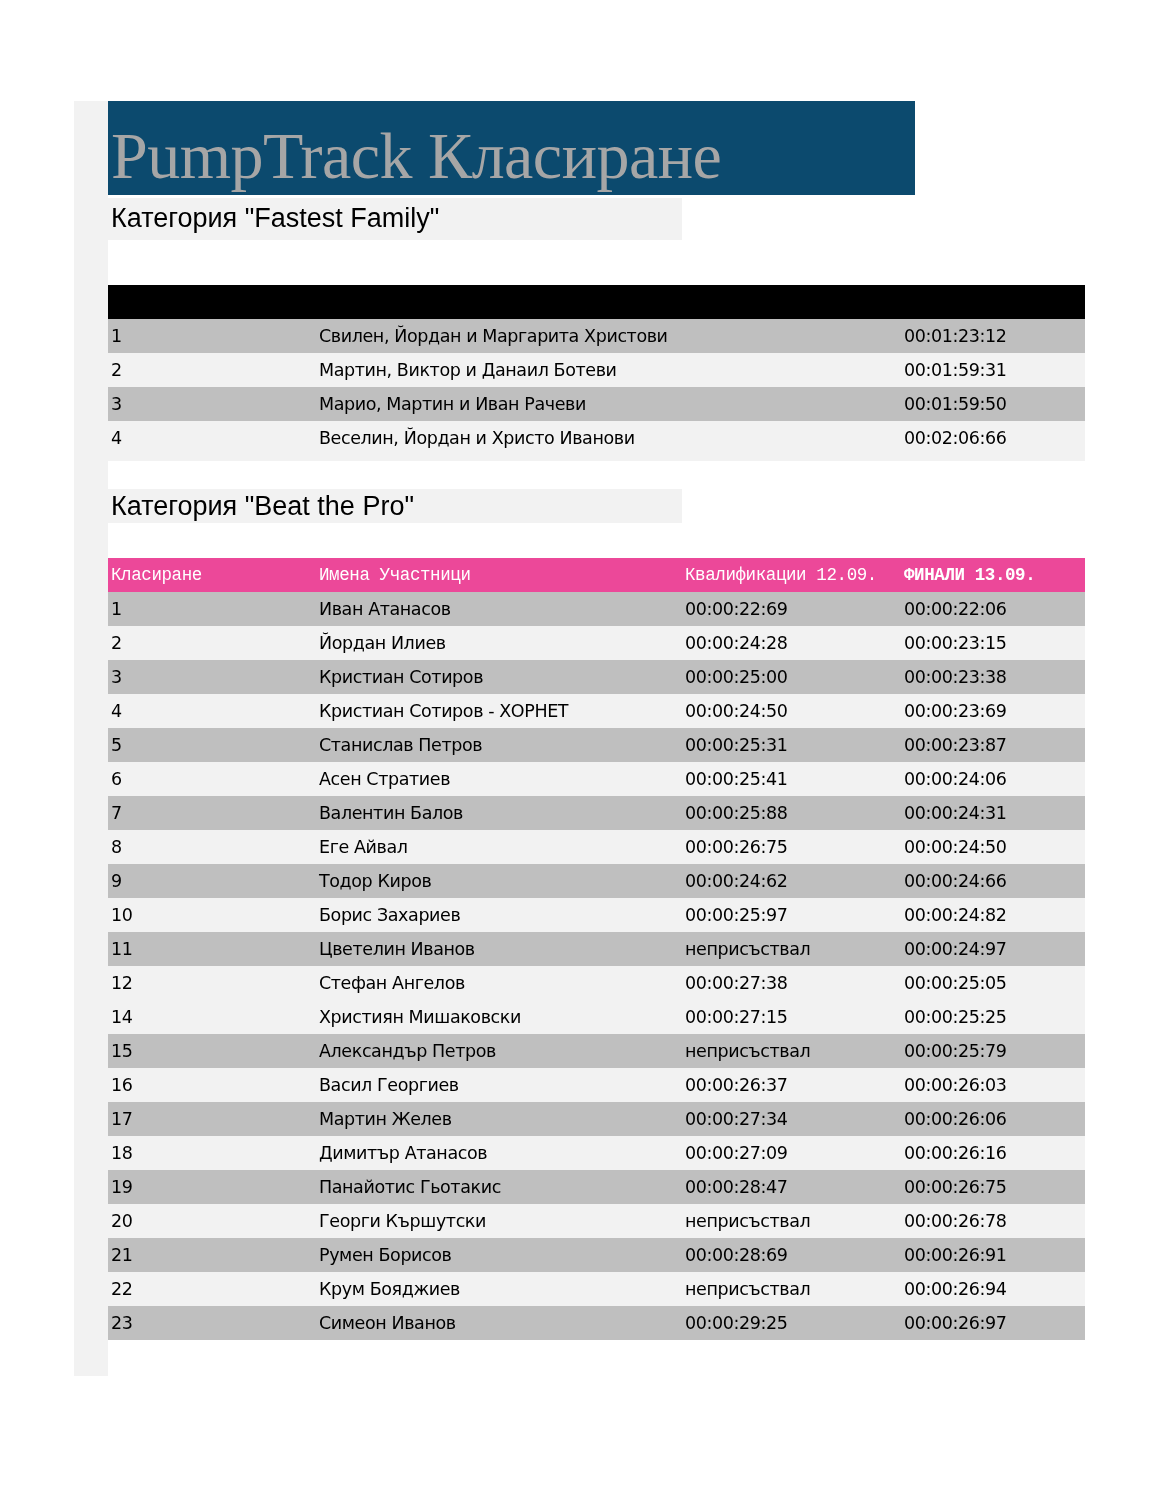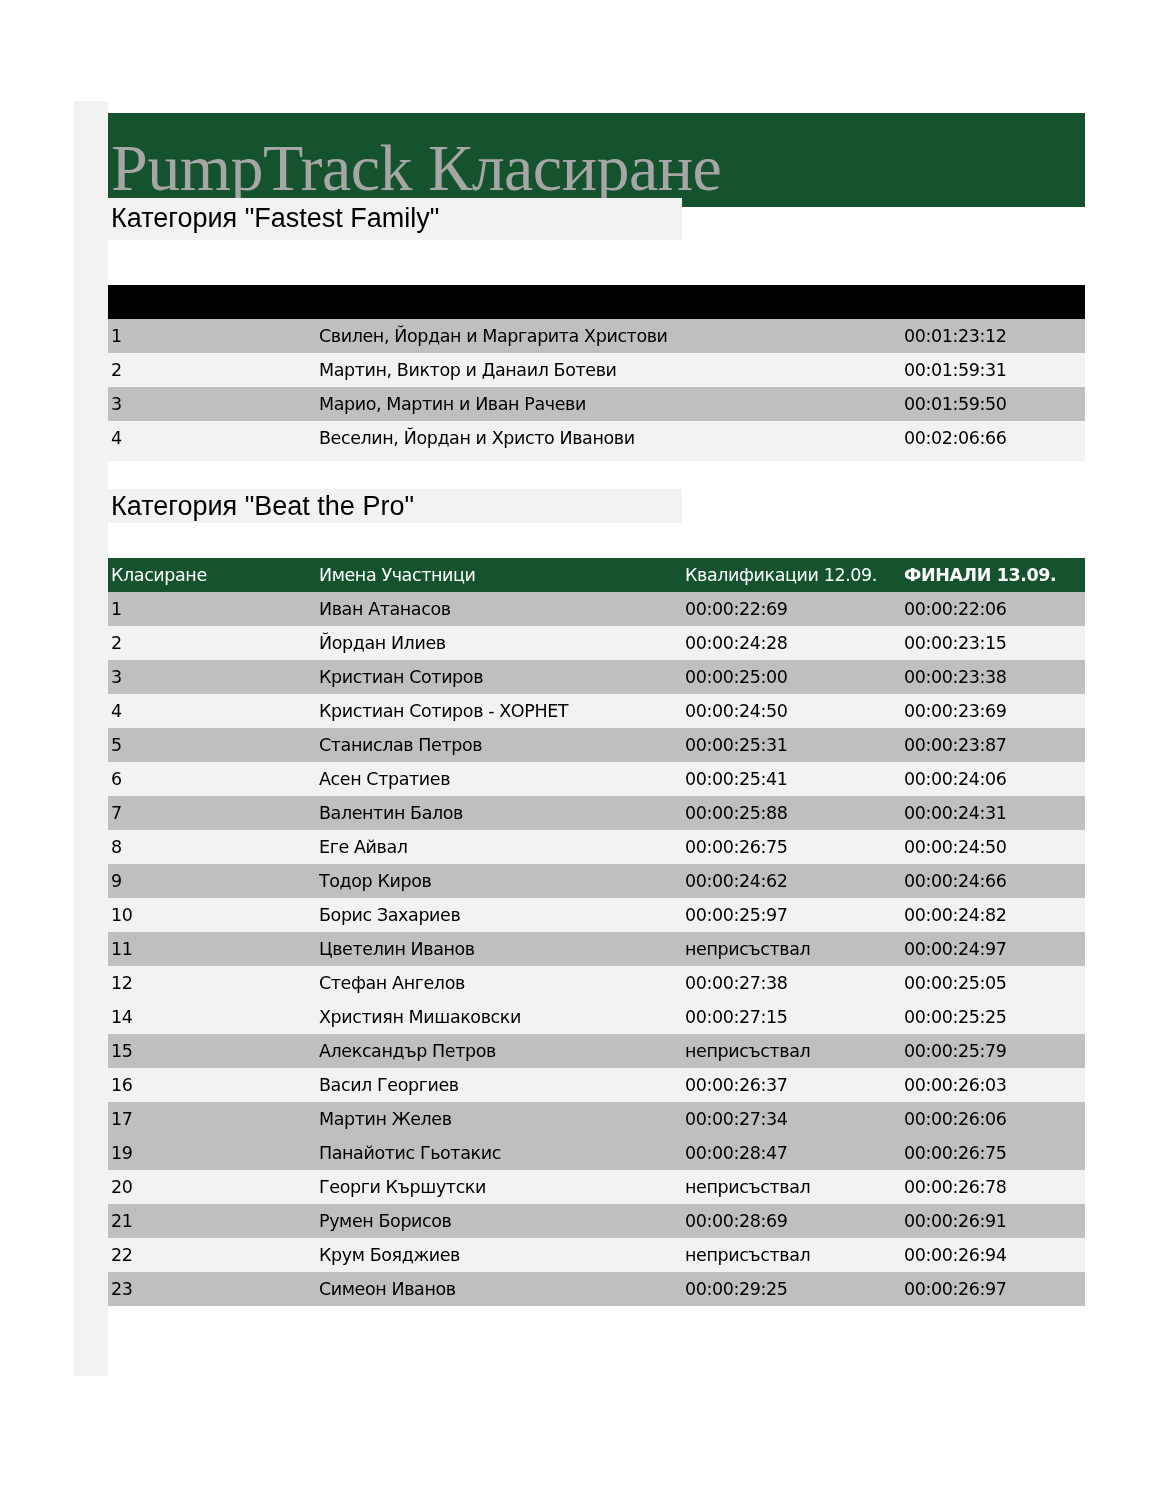--- a/index.html
+++ b/index.html
@@ -1,24 +1,24 @@
 <!DOCTYPE html>
 <html><head>
   <meta charset="utf-8">
   <style>
     html, body { margin: 0; padding: 0; background: #ffffff; }
     body { width: 1159px; height: 1500px; position: relative; overflow: hidden; font-family: "DejaVu Sans", sans-serif; color: #000; }
     .side-strip { position: absolute; left: 74px; top: 101px; width: 34px; height: 1275px; background: #f2f2f2; }
-    .title-bar { position: absolute; left: 108px; top: 101px; width: 977px; height: 94px; background: #14532d; margin-top: 12px; }
+    .title-bar { position: absolute; left: 108px; top: 101px; width: 807px; height: 94px; background: #0c4a6e; }
     .title-text { position: absolute; left: 3px; top: 20px; font-family: "Liberation Serif", serif; font-size: 66px; line-height: 70px; color: #a6a6a6; white-space: nowrap; letter-spacing: -0.5px; }
     .cat-band { position: absolute; left: 108px; width: 574px; height: 42px; background: #f2f2f2; }
     .cat-text { position: absolute; left: 3px; top: 4px; font-family: "Liberation Sans", sans-serif; font-size: 27px; line-height: 32px; white-space: nowrap; }
     .table { position: absolute; left: 108px; width: 977px; }
     .row { position: relative; height: 34px; font-family: "DejaVu Sans", sans-serif; font-size: 17.5px; line-height: 34px; white-space: nowrap; }
-    .row.head { background: #14532d; color: #fff; }
+    .row.head { background: #ec4899; color: #fff; font-family: Liberation Mono, monospace; }
     .row.dark { background: #bfbfbf; }
     .row.light { background: #f2f2f2; }
     .cell { position: absolute; top: 0; letter-spacing: -0.4px; }
     .c-rank { left: 3px; }
     .c-name { left: 211px; }
     .c-q { left: 577px; }
     .c-f { left: 796px; }
     .bold { font-weight: bold; }
     .fam-head { height: 34px; background: #000; }
     .fam-tail { height: 6px; background: #f2f2f2; }
@@ -164,20 +164,26 @@
         <span class="cell c-name">Васил Георгиев</span>
         <span class="cell c-q">00:00:26:37</span>
         <span class="cell c-f">00:00:26:03</span>
       </div>
       <div class="row dark">
         <span class="cell c-rank">17</span>
         <span class="cell c-name">Мартин Желев</span>
         <span class="cell c-q">00:00:27:34</span>
         <span class="cell c-f">00:00:26:06</span>
       </div>
+      <div class="row light">
+        <span class="cell c-rank">18</span>
+        <span class="cell c-name">Димитър Атанасов</span>
+        <span class="cell c-q">00:00:27:09</span>
+        <span class="cell c-f">00:00:26:16</span>
+      </div>
       <div class="row dark">
         <span class="cell c-rank">19</span>
         <span class="cell c-name">Панайотис Гьотакис</span>
         <span class="cell c-q">00:00:28:47</span>
         <span class="cell c-f">00:00:26:75</span>
       </div>
       <div class="row light">
         <span class="cell c-rank">20</span>
         <span class="cell c-name">Георги Кършутски</span>
         <span class="cell c-q">неприсъствал</span>

